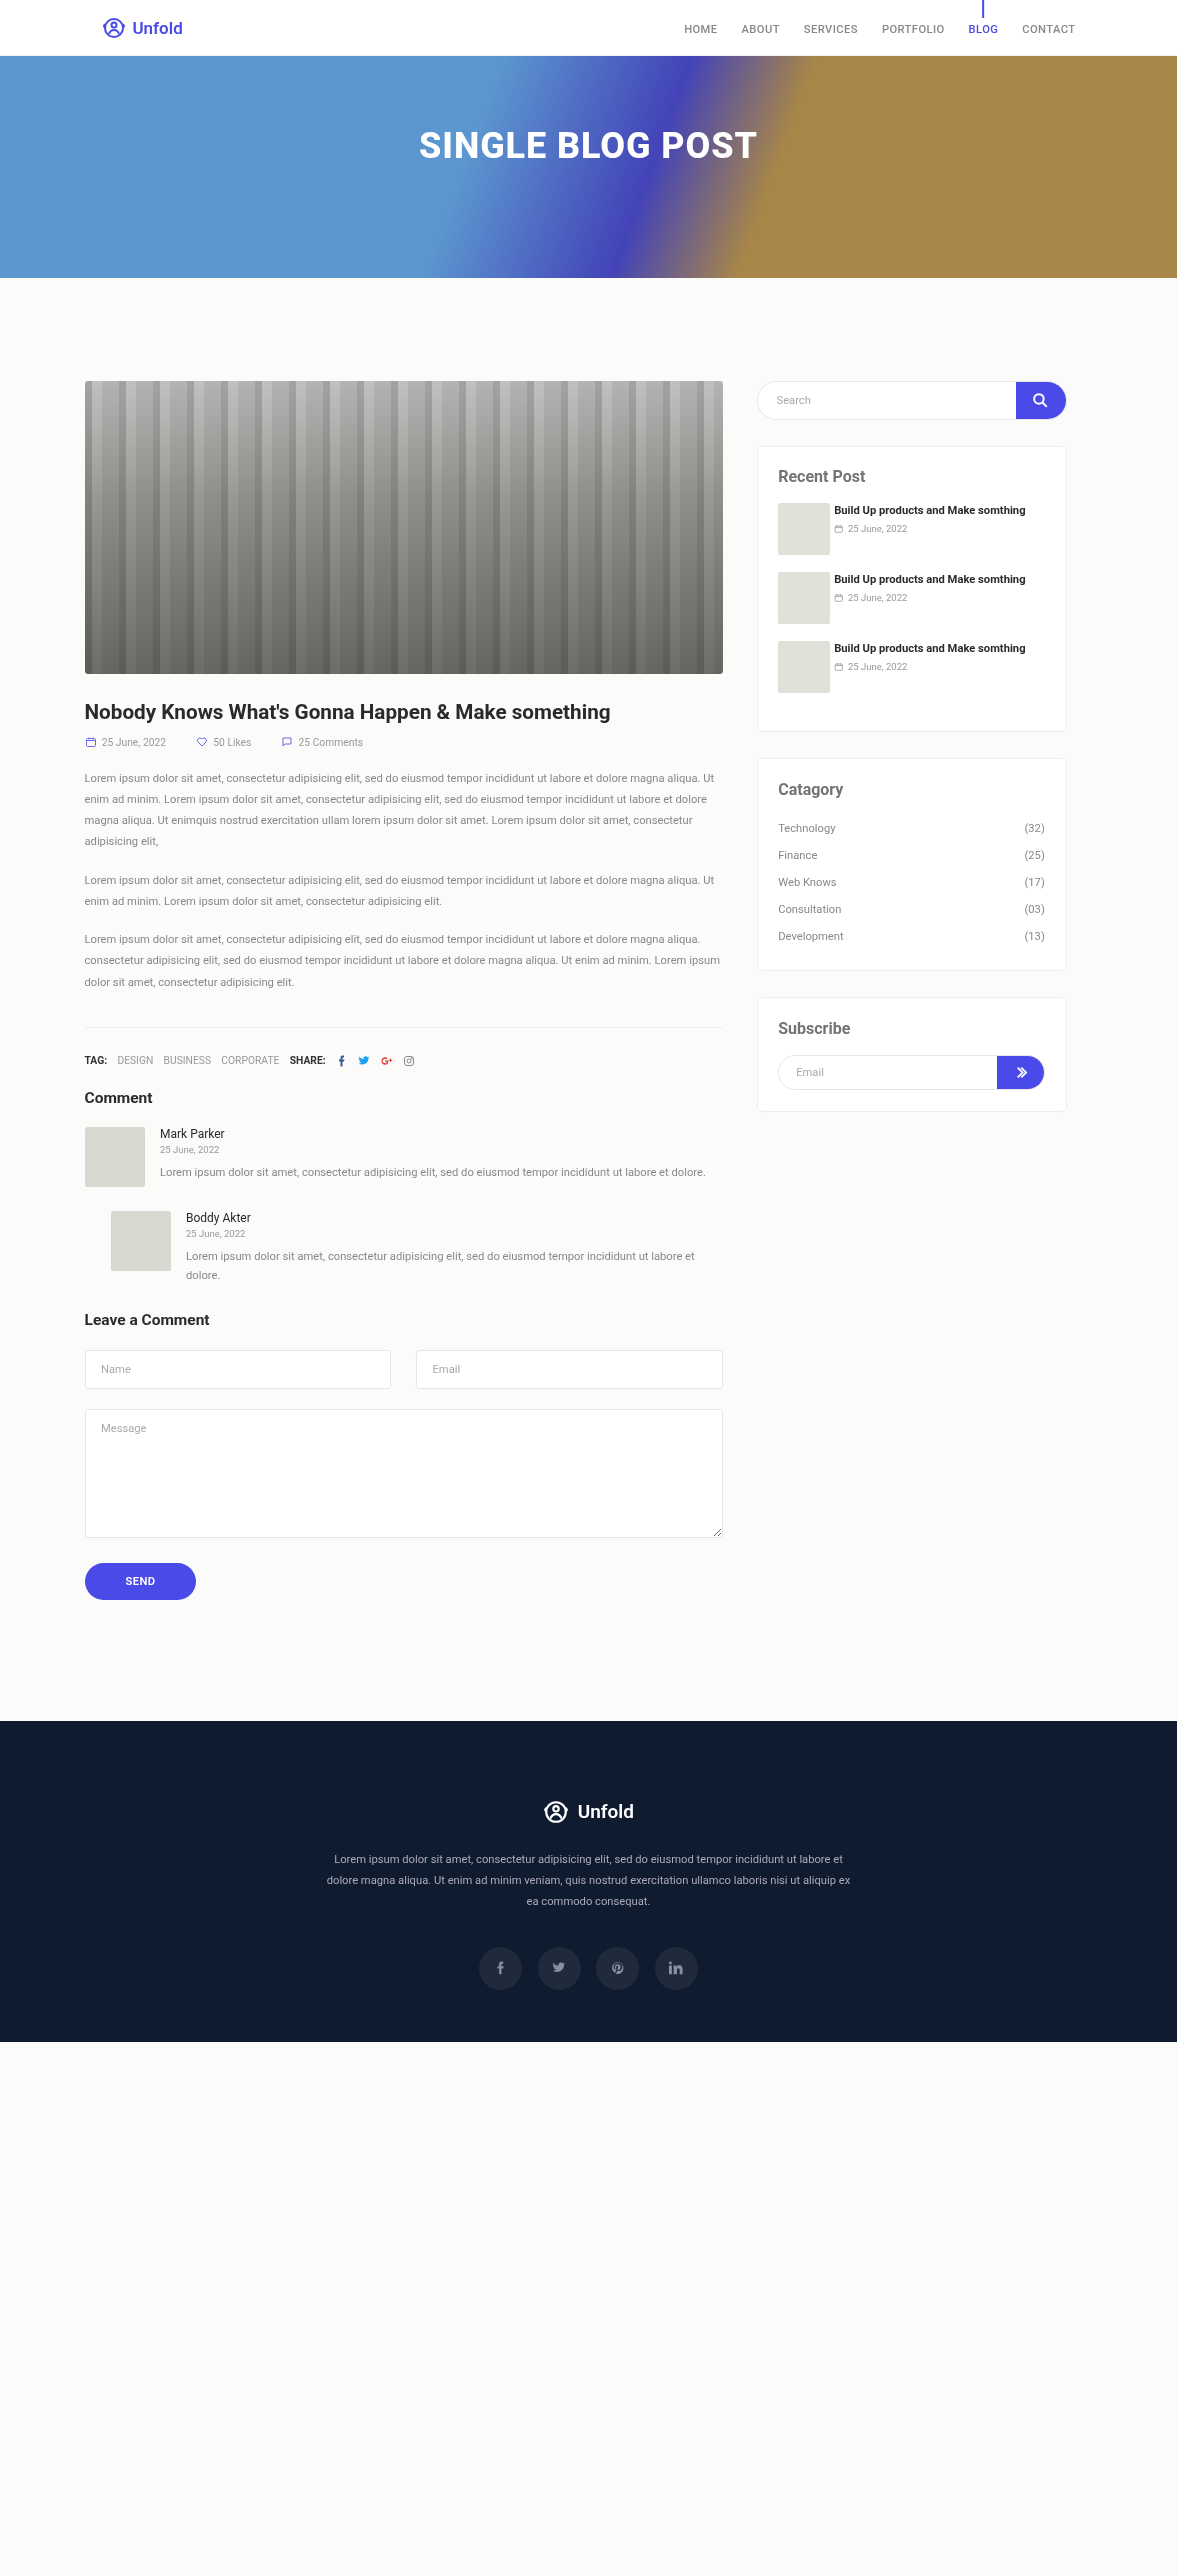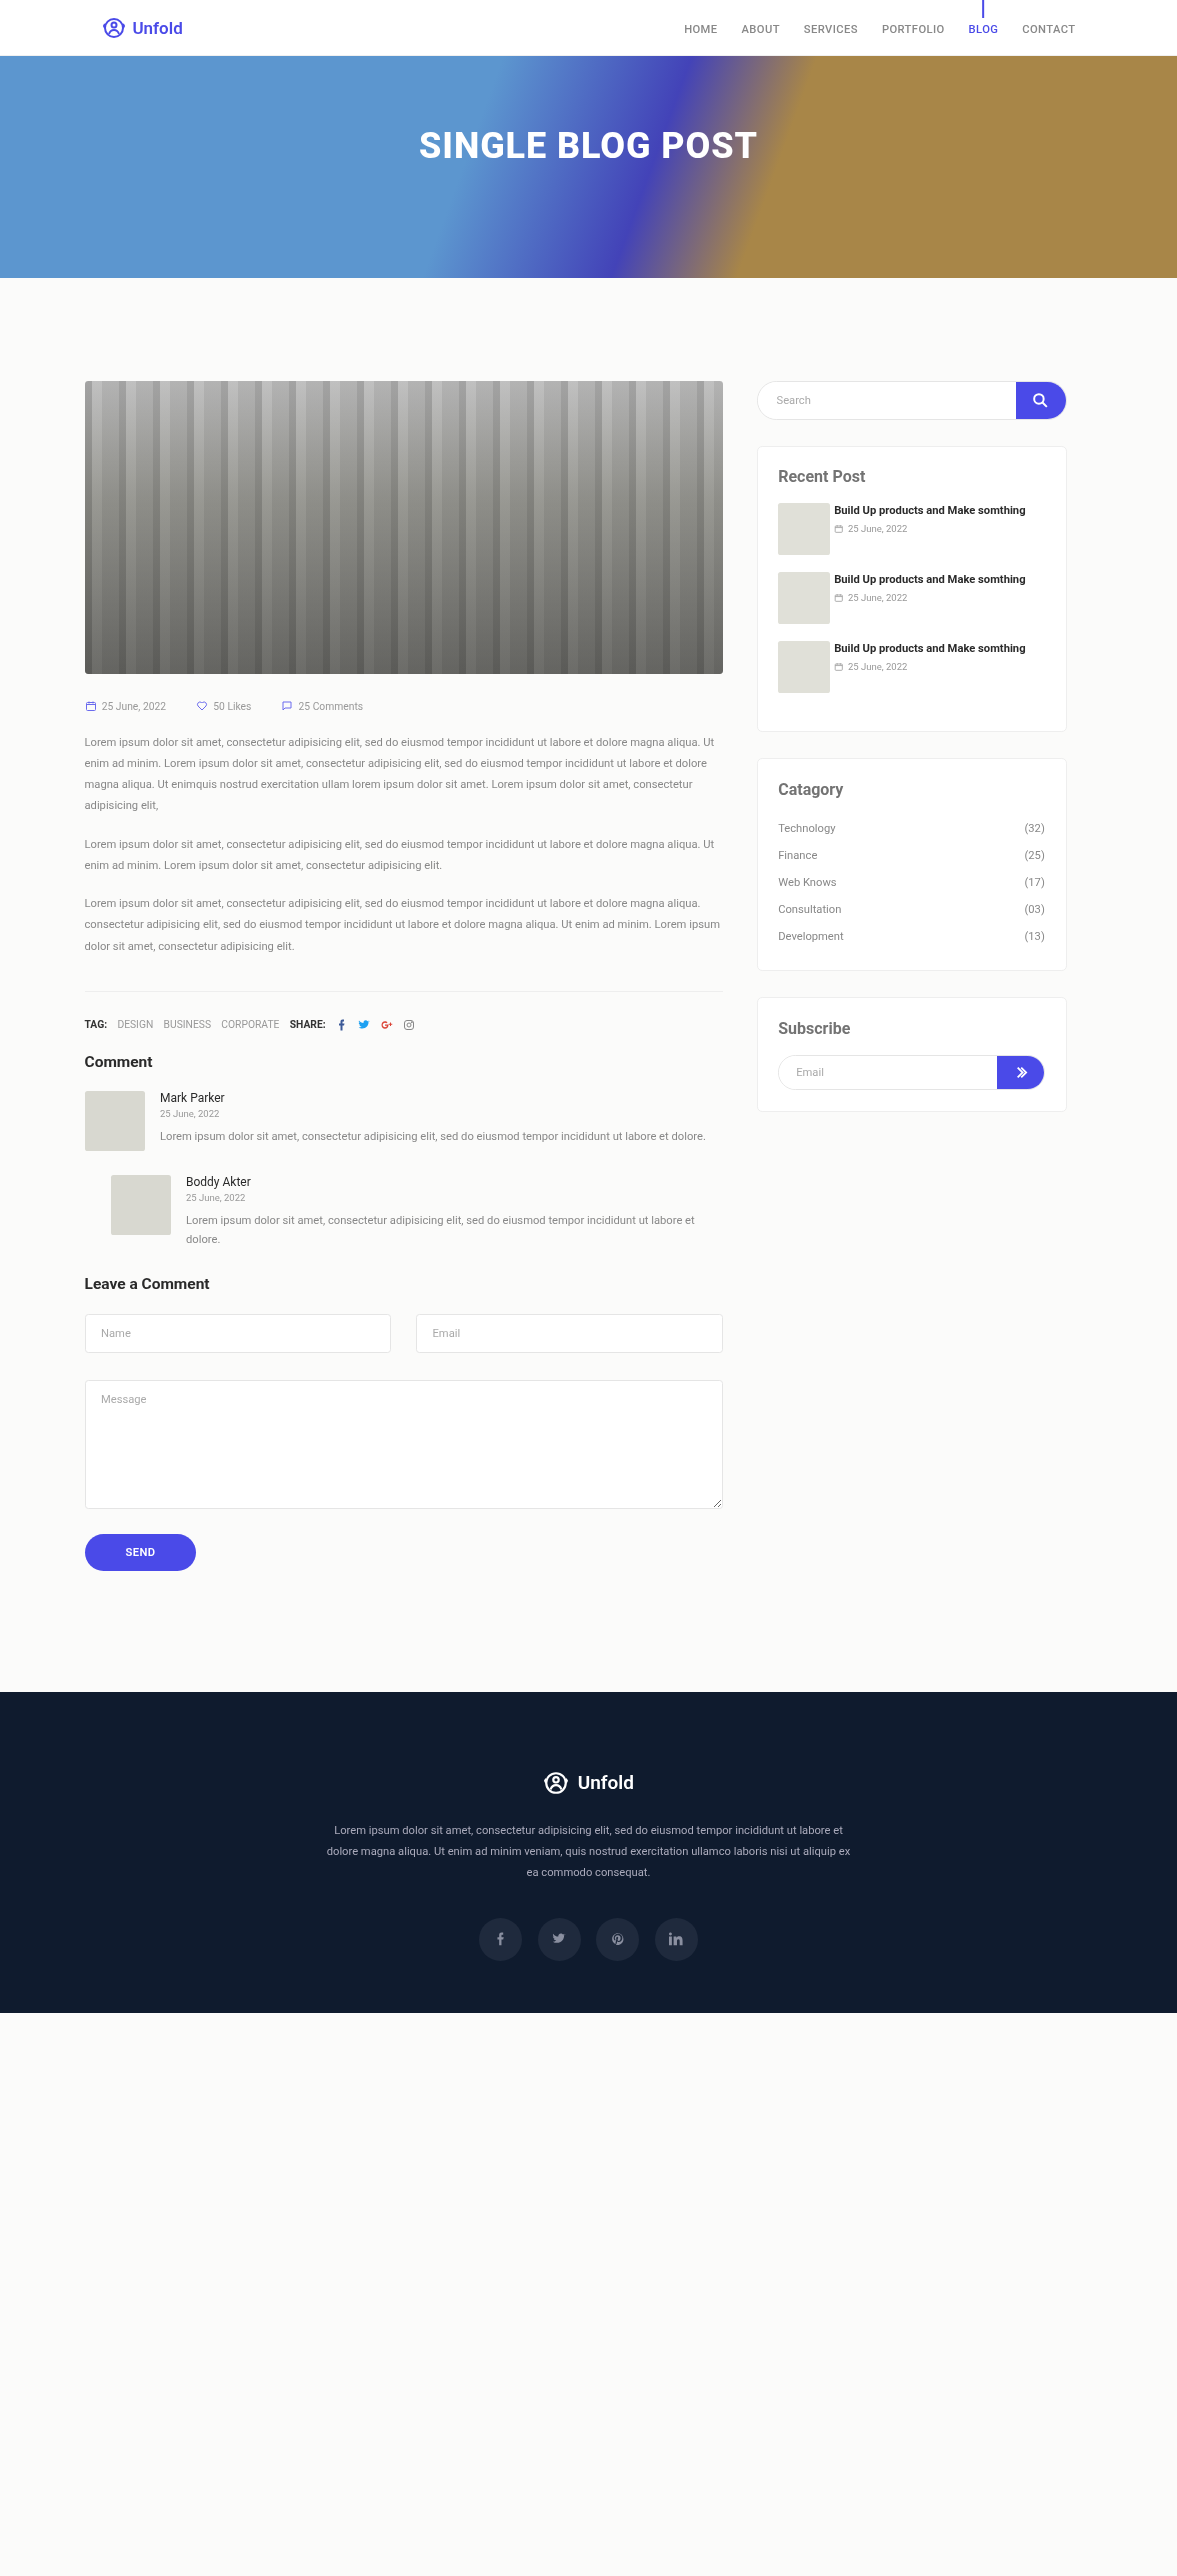--- a/index.html
+++ b/index.html
@@ -34,21 +34,21 @@
 .tags b{color:#333;font-weight:700}
 .share{display:flex;gap:10.3px;align-items:center;color:#333;font-weight:700}
 .share-icon{width:12px;height:12px}
 .section-heading{font-size:15.5px;font-weight:700;color:#2a2a2a;margin-bottom:20.7px}
 .comment{display:flex;gap:15.5px;margin-bottom:24px}
 .comment.reply{margin-left:26px}
 .avatar{width:60px;height:60px;background:#d8d8d0;border-radius:2.6px;flex-shrink:0}
 .comment-body h4{font-size:12px;font-weight:400;color:#2a2a2a;margin-bottom:2.6px}
 .comment-date{font-size:9.5px;color:#999;margin-bottom:8.6px}
 .comment-text{font-size:11.2px;color:#888;line-height:1.7}
-.form-row{display:flex;gap:25px;margin-bottom:27px}
+.form-row{display:flex;gap:25px;margin-bottom:20px}
 .form-input{flex:1;padding:12px 15.5px;border:0.9px solid #e5e5e5;border-radius:3.4px;font-size:11.2px;color:#555}
 .form-input::placeholder{color:#aaa}
 textarea.form-input{min-height:129px;resize:vertical;font-family:inherit}
 .btn-send{background:#4a4ae8;color:#fff;border:none;padding:12px 41px;border-radius:26px;font-size:11.2px;font-weight:600;letter-spacing:0.4px;cursor:pointer}
 .widget{background:#fff;border:0.9px solid #eee;border-radius:5.2px;padding:20.7px;margin-bottom:26px}
 .search-widget{display:flex;border:0.9px solid #e5e5e5;border-radius:26px;overflow:hidden;margin-bottom:26px}
 .search-input{flex:1;border:none;padding:12px 19px;font-size:11.2px;outline:none}
 .search-input::placeholder{color:#aaa}
 .search-btn{width:50px;background:#4a4ae8;border:none;cursor:pointer;display:flex;align-items:center;justify-content:center}
 .widget-title{font-size:16px;font-weight:700;color:#737373;margin-bottom:17px}
@@ -95,20 +95,21 @@
   </div>
 </header>
 
 <section class="hero">
   <h1>SINGLE BLOG POST</h1>
 </section>
 
 <div class="container main-wrap">
   <main class="content">
     <div class="post-img"></div>
+    <h2 class="post-title">Nobody Knows What's Gonna Happen &amp; Make something</h2>
     <div class="post-meta">
       <div class="meta-item">
         <svg class="meta-icon" viewBox="0 0 24 24">
             <rect x="3" y="5" width="18" height="16" rx="2" fill="none" stroke="#6b6bee" stroke-width="2"></rect>
             <path d="M3 9h18M8 3v4M16 3v4" stroke="#6b6bee" stroke-width="2"></path>
           </svg>
         <span>25 June, 2022</span>
       </div>
       <div class="meta-item">
         <svg class="meta-icon" viewBox="0 0 24 24">

